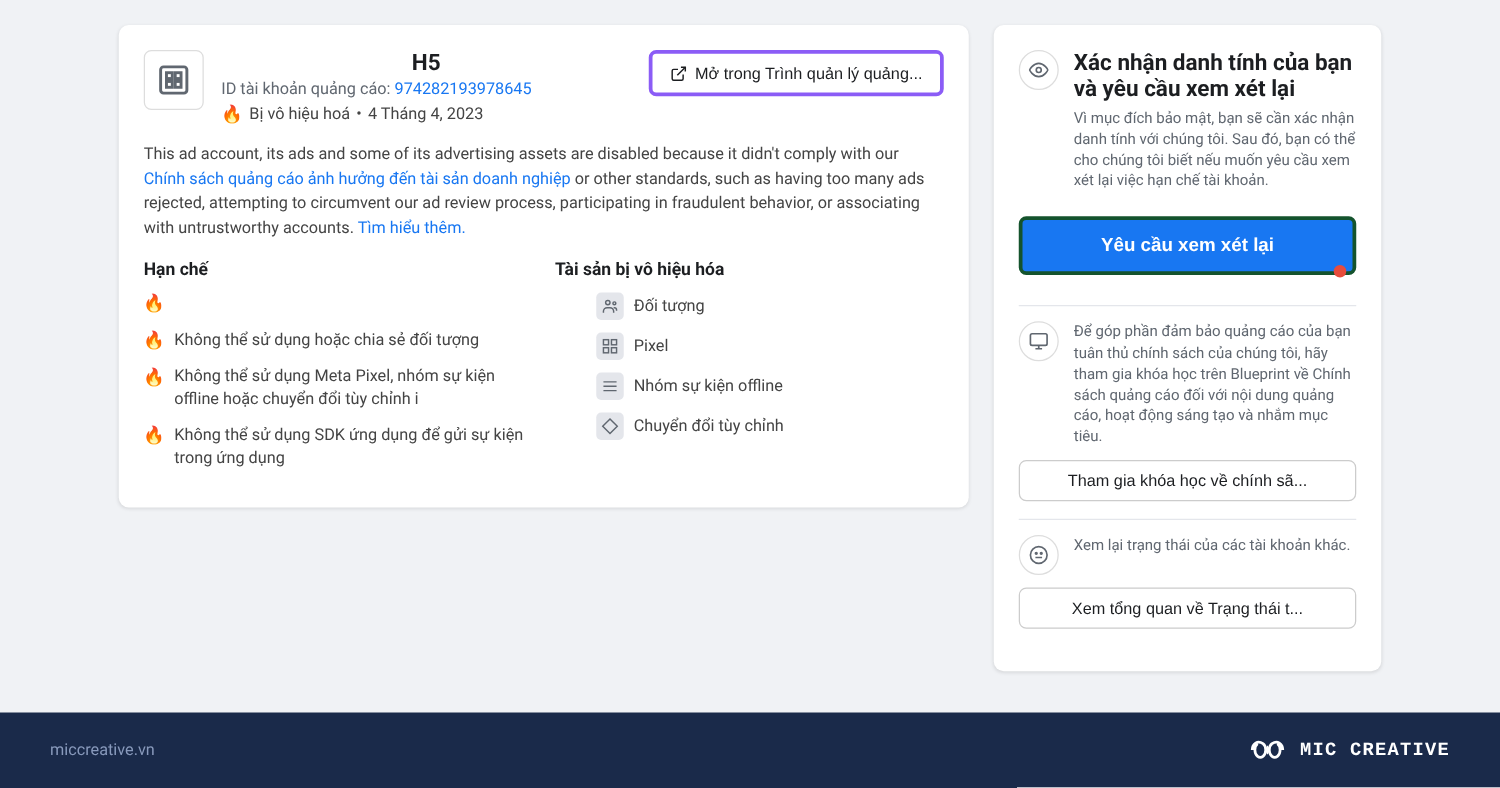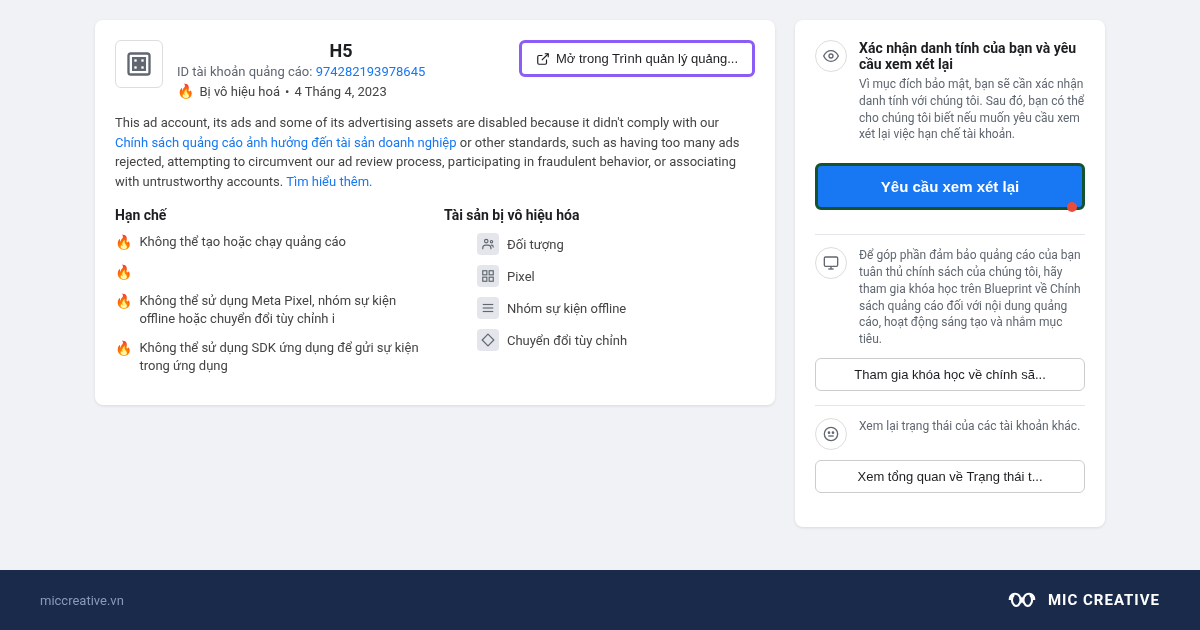--- a/index.html
+++ b/index.html
@@ -204,21 +204,21 @@
       border-radius: 50%;
       display: flex;
       align-items: center;
       justify-content: center;
       flex-shrink: 0;
       font-size: 14px;
       color: #606770;
     }
 
     .action-title {
-      font-size: 14px;
+      font-size: 18px;
       font-weight: 700;
       color: #1c1e21;
       margin-bottom: 4px;
     }
 
     .action-desc {
       font-size: 12px;
       color: #606770;
       line-height: 1.4;
     }
@@ -271,20 +271,21 @@
 
     .footer-left {
       color: #8899bb;
       font-size: 13px;
     }
 
     .footer-right {
       display: flex;
       align-items: center;
       gap: 10px;
+      font-family: Liberation Mono, monospace;
     }
 
     .mic-logo {
       display: flex;
       align-items: center;
       gap: 8px;
     }
 
     .mic-logo-icon {
       width: 36px;
@@ -355,24 +356,24 @@
 
     <div class="description-text">
       <span>This ad account, its ads and some of its advertising assets are disabled because it didn't comply with our </span><a href="#">Chính sách quảng cáo ảnh hưởng đến tài sản doanh nghiệp</a><span> or other standards, such as having too many ads rejected, attempting to circumvent our ad review process, participating in fraudulent behavior, or associating with untrustworthy accounts. </span><a href="#">Tìm hiểu thêm.</a>
     </div>
 
     <div class="two-columns">
       <div class="column">
         <div class="column-title">Hạn chế</div>
         <div class="restriction-item">
           <span class="fire-icon">🔥</span>
-          <span>Không thể tạo hoặc chạy quảng cáo</span>
         </div>
         <div class="restriction-item">
           <span class="fire-icon">🔥</span>
+          <span>Không thể sử dụng hoặc chia sẻ đối tượng</span>
         </div>
         <div class="restriction-item">
           <span class="fire-icon">🔥</span>
           <span>Không thể sử dụng Meta Pixel, nhóm sự kiện offline hoặc chuyển đổi tùy chỉnh ℹ</span>
         </div>
         <div class="restriction-item">
           <span class="fire-icon">🔥</span>
           <span>Không thể sử dụng SDK ứng dụng để gửi sự kiện trong ứng dụng</span>
         </div>
       </div>

